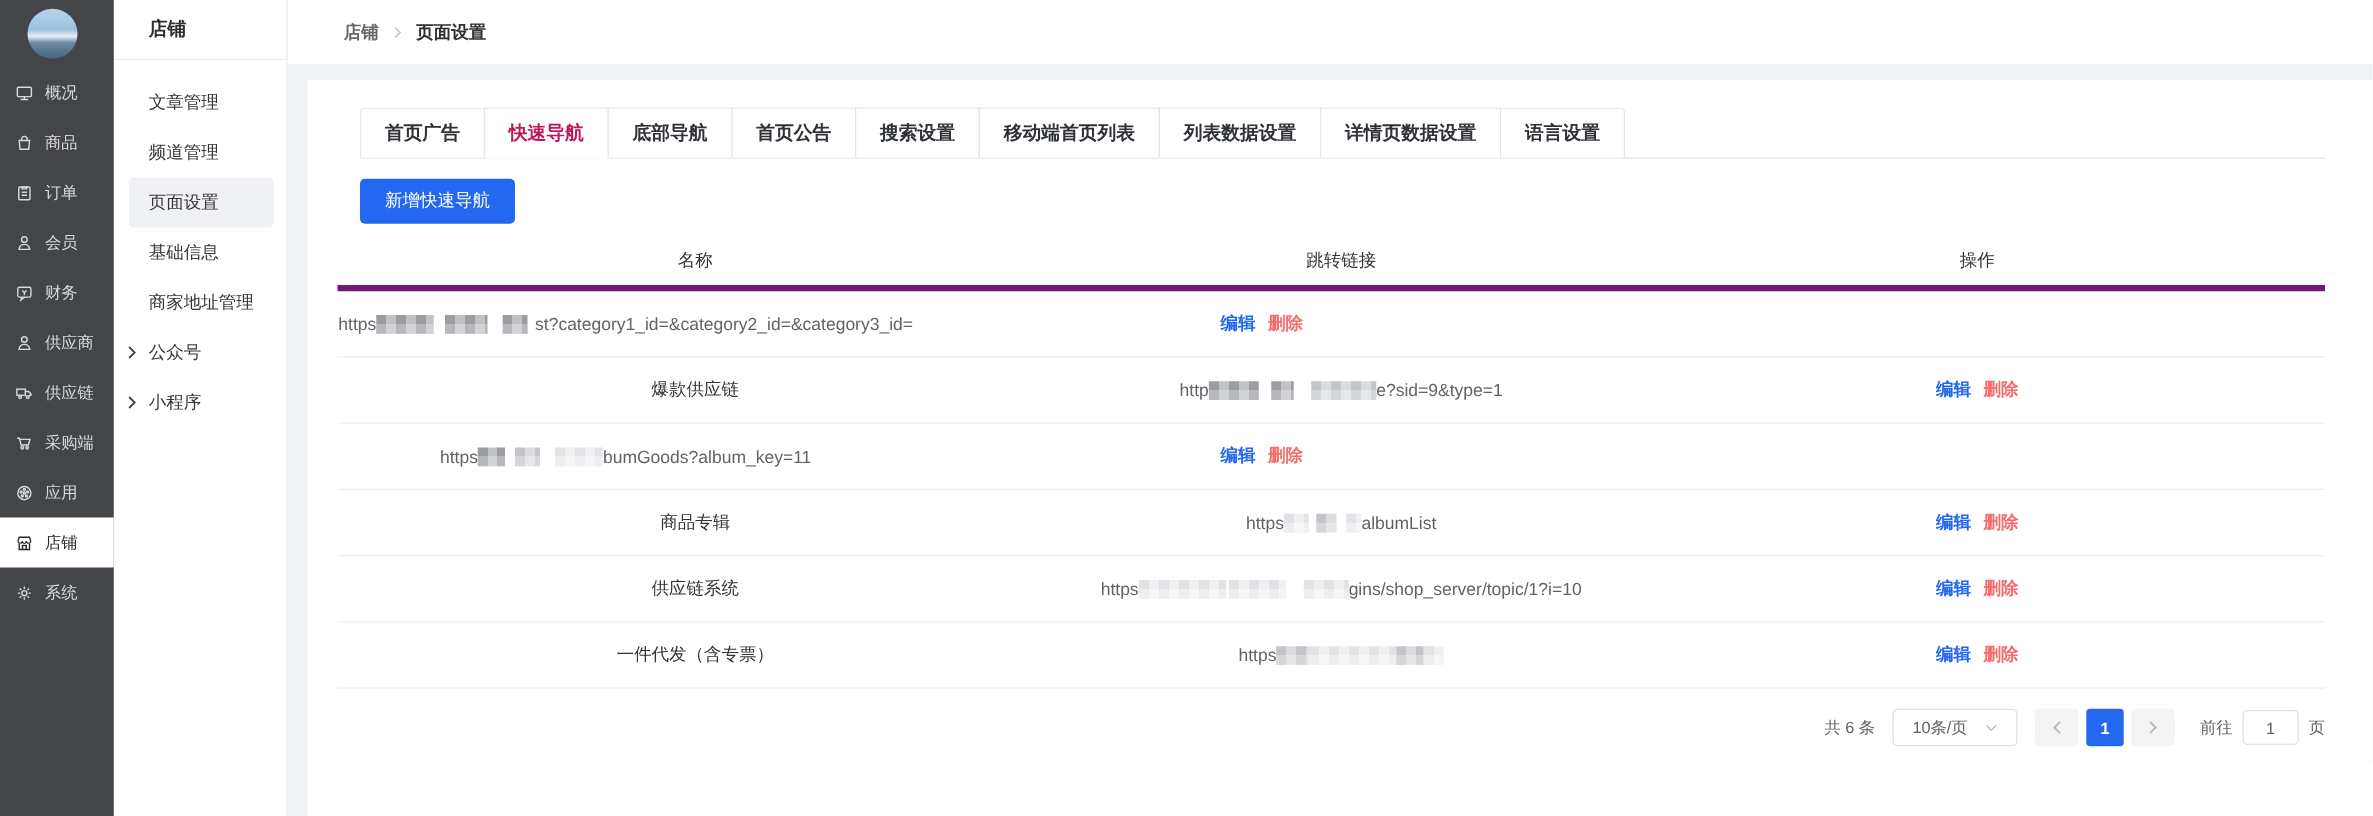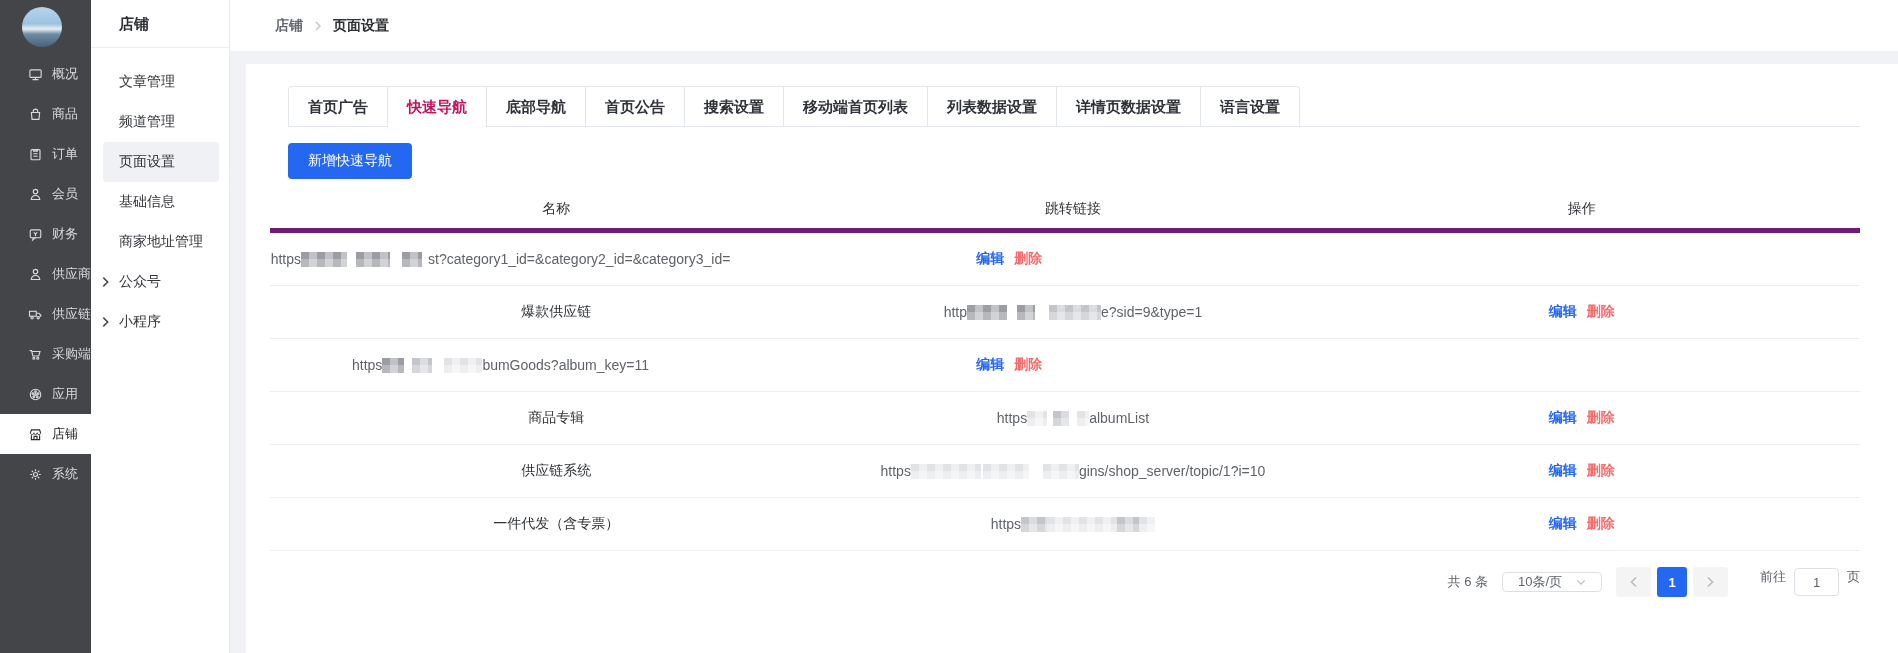--- a/index.html
+++ b/index.html
@@ -5,21 +5,21 @@
   *{box-sizing:border-box;margin:0;padding:0}
   html,body{width:1898px;height:653px;overflow:hidden}
   body{font-family:"Liberation Sans","DejaVu Sans",sans-serif;background:#f0f2f5;color:#303133;position:relative}
   svg{display:block}
 
   
   .sb1{position:absolute;left:0;top:0;width:91px;height:653px;background:#434549;z-index:4}
   .sb1-avatar{position:absolute;left:22px;top:7px;width:40px;height:40px;border-radius:50%;
     background:linear-gradient(180deg,#b7d5ec 0%,#9cc2e0 42%,#e9edf0 55%,#6d8ba3 68%,#47637c 100%)}
   .p-items{position:absolute;top:54px;left:0;right:0}
-  .p-item{height:40px;display:flex;align-items:center;padding-left:28px;gap:9px;color:#d9dadc;font-size:13px;cursor:pointer}
+  .p-item{height:40px;display:flex;align-items:center;padding-left:12px;gap:9px;color:#d9dadc;font-size:13px;cursor:pointer}
   .p-item .picon{flex:none;display:flex}
   .p-item.active{background:#ffffff;color:#26282c}
 
   
   .sb2{position:absolute;left:91px;top:0;width:139px;height:653px;background:#fff;border-right:1px solid #e9eaec;z-index:3}
   .sb2-title{height:48px;line-height:48px;padding-left:28px;font-size:15px;font-weight:700;color:#2c2e32;border-bottom:1px solid #ededef}
   .s-items{padding-top:14px}
   .s-item{height:40px;display:flex;align-items:center;padding-left:28px;font-size:14px;color:#33353a;cursor:pointer;position:relative;margin:0 8px 0 0}
   .s-item.active{background:#f0f1f4;border-radius:4px;margin:0 10px 0 12px;padding-left:16px}
   .s-item .chev{position:absolute;left:9px;top:13px;color:#44474c}
@@ -67,27 +67,27 @@
     repeating-linear-gradient(90deg,#c3c5c9 0 8px,#dadcdf 8px 16px)}
   .m-light{background-image:repeating-linear-gradient(0deg,rgba(255,255,255,.4) 0 8px,rgba(0,0,0,0) 8px 16px),
     repeating-linear-gradient(90deg,#e2e3e6 0 8px,#f0f0f2 8px 16px)}
   .m-gap{background:none}
   .actions{display:flex;justify-content:center;gap:10px;font-weight:600}
   .link-edit{color:#2468f2;cursor:pointer}
   .link-del{color:#f56c6c;cursor:pointer}
 
   
   .pagination{margin:16px 38px 0 0;display:flex;justify-content:flex-end;align-items:center;gap:14px;font-size:13px;color:#5f6368}
-  .pg-size{width:100px;height:20px;border:1px solid #dcdfe6;border-radius:4px;display:flex;align-items:center;
+  .pg-size{width:100px;height:30px;border:1px solid #dcdfe6;border-radius:4px;display:flex;align-items:center;
     justify-content:center;gap:14px;background:#fff;cursor:pointer}
   .pg-size .hd-caret{color:#b8bcc4}
   .pager{display:flex;align-items:center;gap:6px}
   .pg-btn{width:35px;height:30px;background:#f4f4f5;border-radius:3px;display:flex;align-items:center;justify-content:center;color:#b7bac1;cursor:pointer}
   .pg-cur{width:30px;height:30px;background:#2468f2;color:#fff;border-radius:3px;display:flex;align-items:center;justify-content:center;font-weight:700;cursor:pointer}
-  .pg-goto{display:flex;align-items:flex-start;gap:8px;margin-left:18px}
+  .pg-goto{display:flex;align-items:center;gap:8px;margin-left:6px}
   .pg-input{width:45px;height:28px;border:1px solid #dcdfe6;border-radius:4px;text-align:center;font-size:13px;color:#5f6368;background:#fff;font-family:inherit}
 </style>
 </head>
 <body>
 
 <div class="sb1">
   <div class="sb1-avatar"></div>
   <div class="p-items">
       <div class="p-item">
         <span class="picon">

